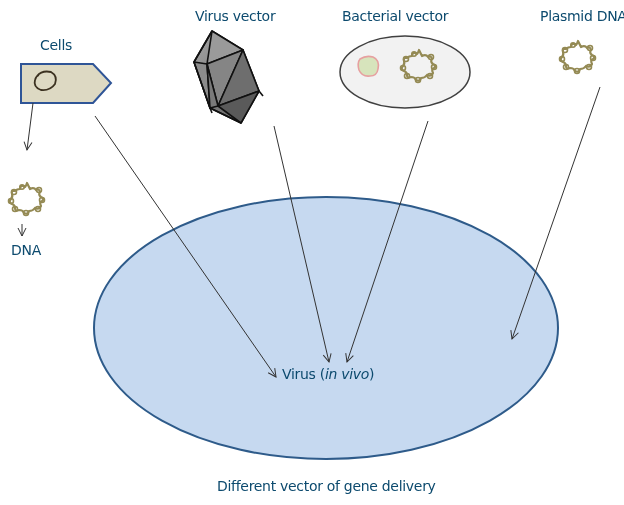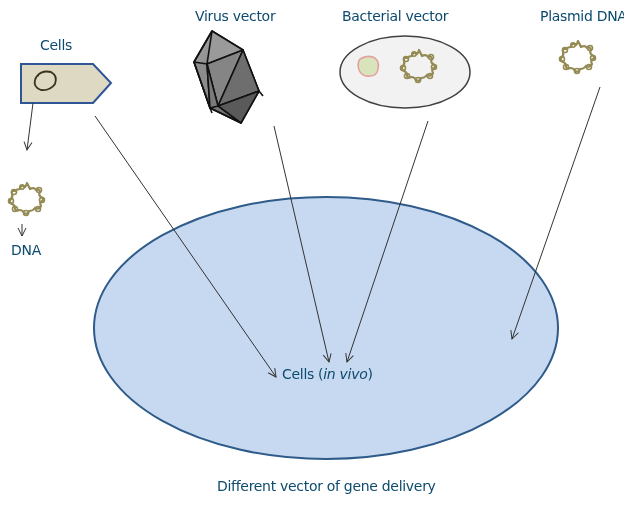--- a/index.html
+++ b/index.html
@@ -75,14 +75,14 @@
     <line x1="428" y1="121" x2="347" y2="362"></line>
     <line x1="600" y1="87" x2="512" y2="339"></line>
   </g>
 </svg>
 
 <div class="lbl" style="left:40px; top:37px;">Cells</div>
 <div class="lbl" style="left:11px; top:235px;margin-top:7px;">DNA</div>
 <div class="lbl" style="left:195px; top:8px;">Virus vector</div>
 <div class="lbl" style="left:342px; top:8px;">Bacterial vector</div>
 <div class="lbl" style="left:524px; top:8px;margin-left:16px;">Plasmid DNA</div>
-<div class="lbl" style="left:282px; top:366px;"><span>Cells (</span><i>in vivo</i><span>)</span></div>
+<div class="lbl" style="left:282px; top:366px;"><span>Virus (</span><i>in vivo</i><span>)</span></div>
 <div class="lbl" style="left:217px; top:478px;">Different vector of gene delivery</div>
 
 </body></html>

